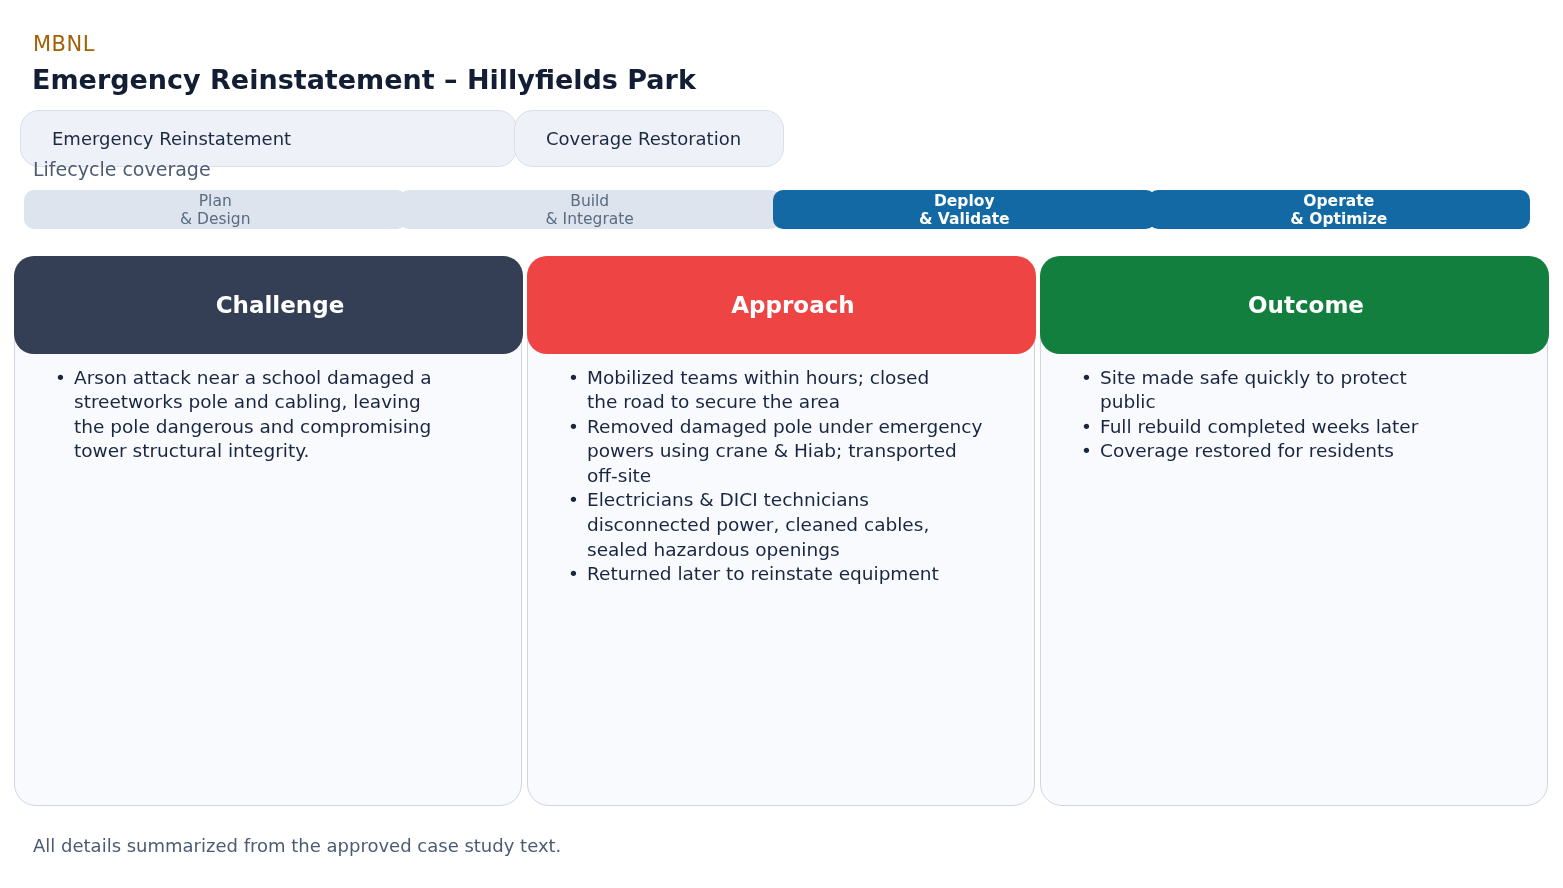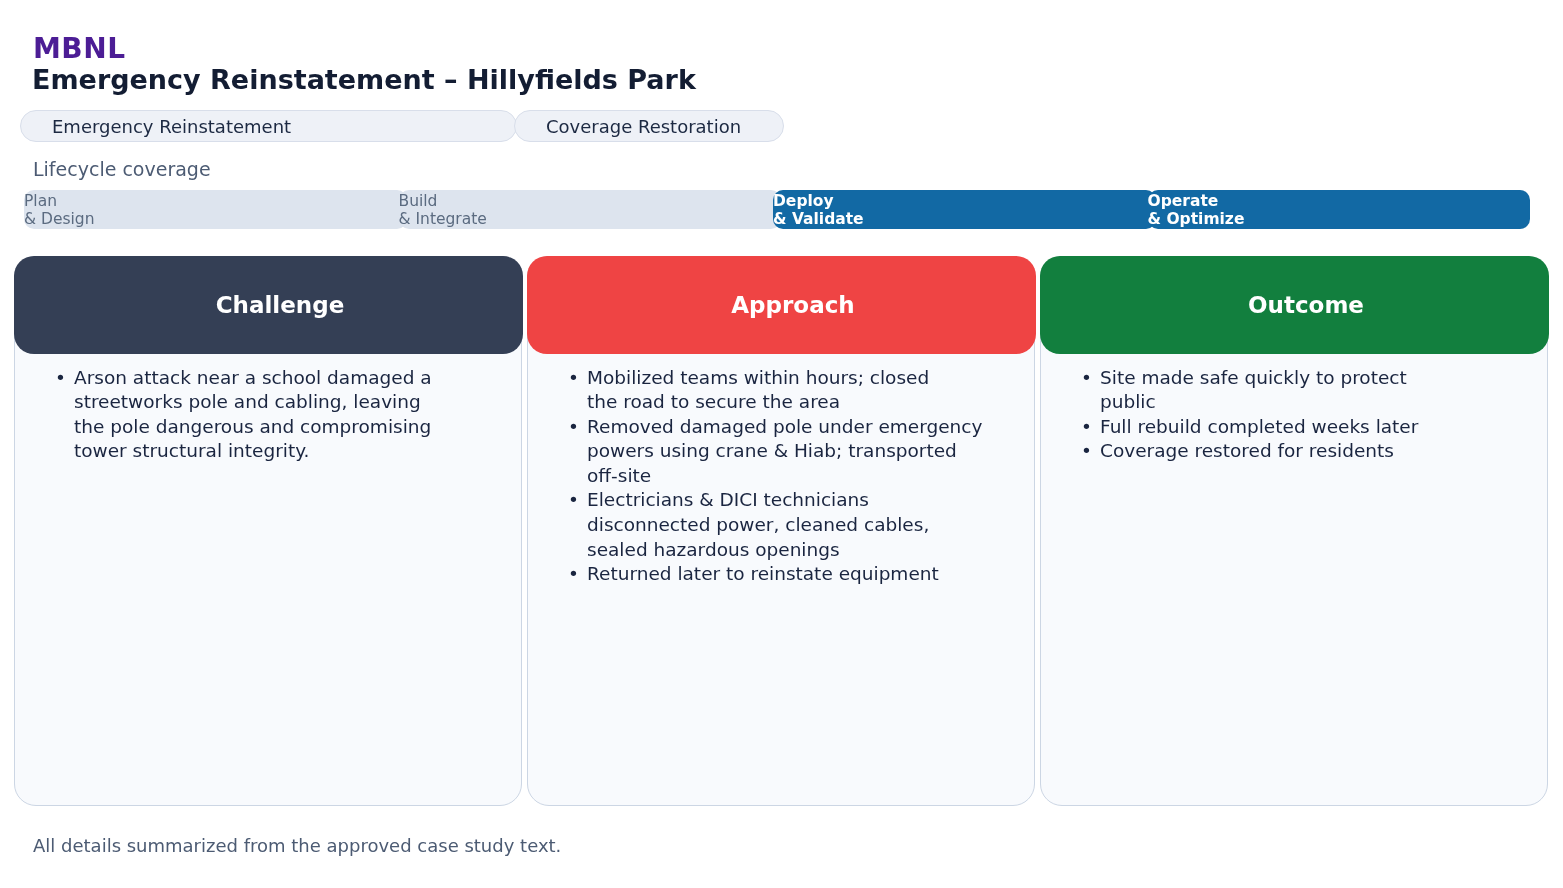--- a/index.html
+++ b/index.html
@@ -3,49 +3,49 @@
 <meta charset="utf-8">
 <style>
   * { margin:0; padding:0; box-sizing:border-box; }
   html,body { background:#ffffff; }
   body { font-family:"DejaVu Sans","Liberation Sans",sans-serif; }
   .page {
     position:relative; width:1563px; height:888px; background:#ffffff; overflow:hidden;
   }
   .brand {
     position:absolute; left:33px; top:32px;
-    font-size:28px; font-weight:bold; color:#4c1d95; letter-spacing:0.5px;
+    font-size:21px; font-weight:normal; color:#a16207; letter-spacing:0.5px;
   }
   .title {
     position:absolute; left:32px; top:64px;
     font-size:27px; font-weight:bold; color:#131d33;
   }
   .tags {
     position:absolute; left:20px; top:110px; display:flex;
   }
   .tag {
-    height:32px; background:#eef1f7; border:1.5px solid #d8deea;
+    height:57px; background:#eef1f7; border:1.5px solid #d8deea;
     border-radius:19px; display:flex; align-items:center;
     padding-left:31px; font-size:18px; color:#1c2942;
   }
   .tag + .tag { margin-left:-3px; }
   .tag:nth-child(1){ width:497px; }
   .tag:nth-child(2){ width:270px; }
   .tag:nth-child(3){ width:447px; }
   .lc-label {
     position:absolute; left:33px; top:158px;
     font-size:19px; color:#4c5b73;
   }
   .stagebar {
     position:absolute; left:24px; top:190px; width:1506px; height:39px;
     display:flex;
   }
   .stage {
     flex:1; border-radius:10px; background:#dde4ee;
-    display:flex; flex-direction:column; align-items:flex-start; justify-content:center;
+    display:flex; flex-direction:column; align-items:center; justify-content:center;
     font-size:15.5px; line-height:18px; color:#5b6b80; text-align:center;
   }
   .stage + .stage { margin-left:-8px; }
   .stage.active { background:#1269a4; color:#ffffff; font-weight:bold; }
   .cards {
     position:absolute; left:14px; top:256px; width:1534px; height:550px;
     display:flex; gap:5px;
   }
   .card {
     flex:1; background:#f8fafd; border:1.5px solid #ccd6e4;

